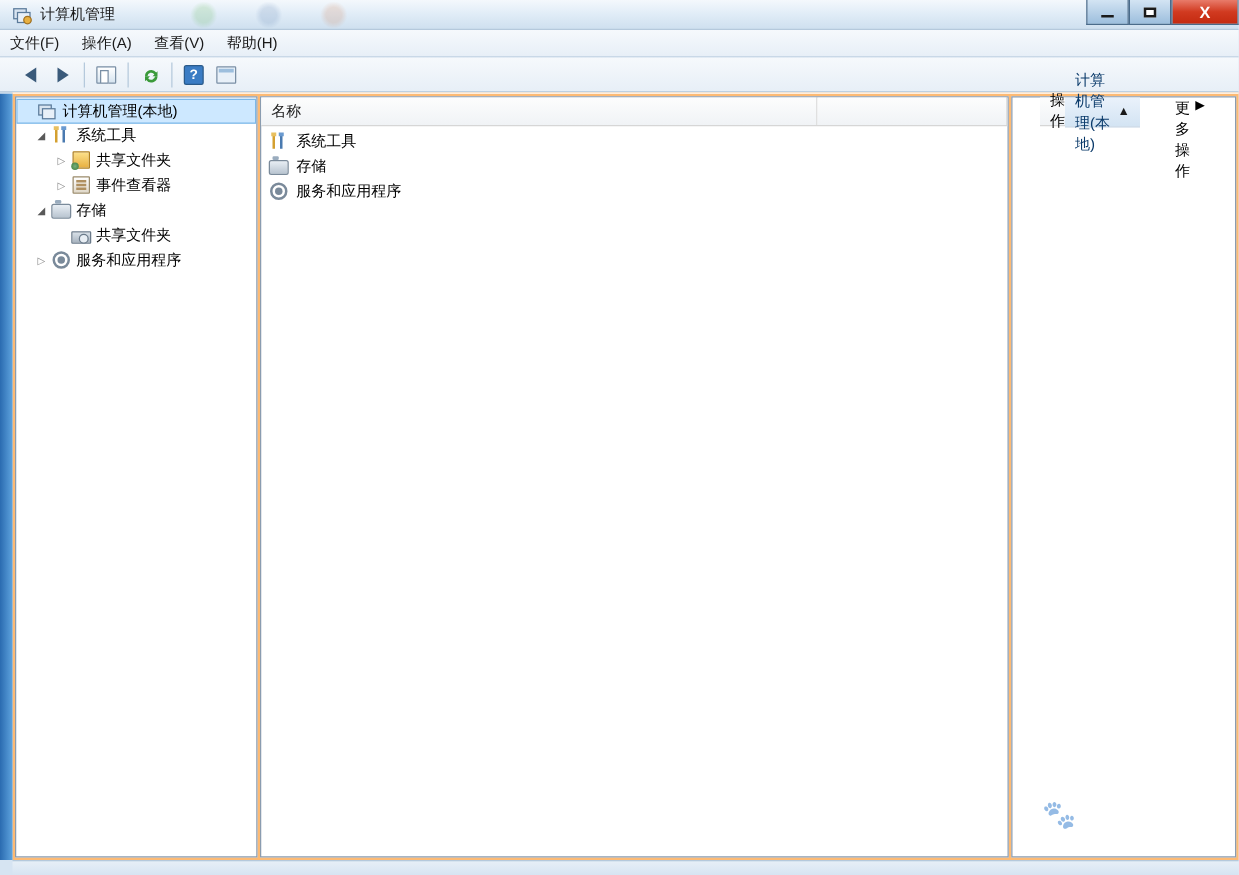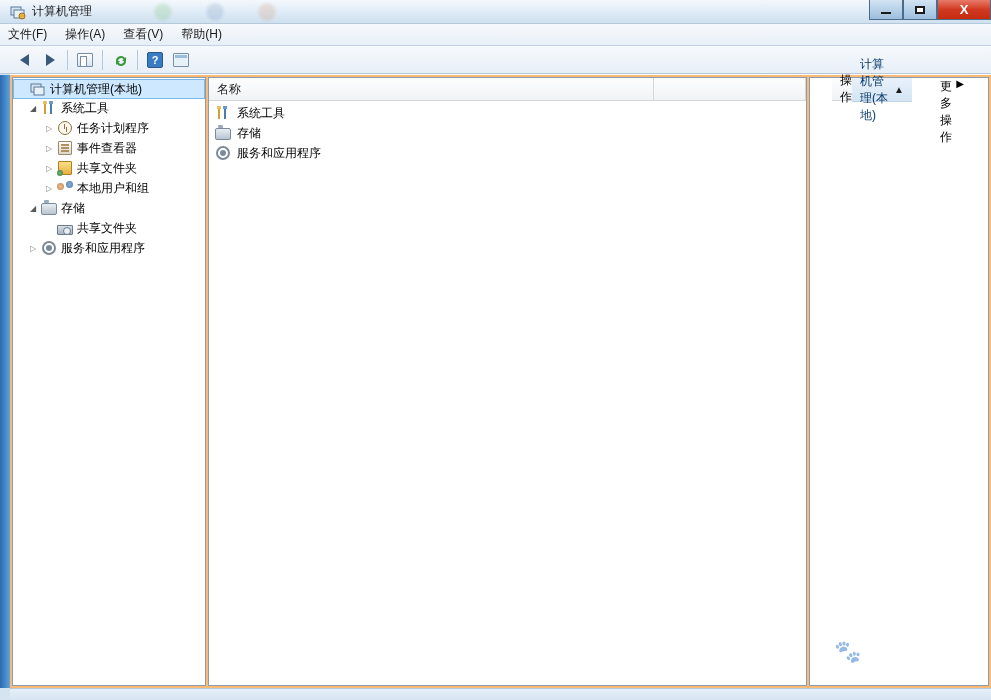--- a/index.html
+++ b/index.html
@@ -193,55 +193,39 @@
             <svg width="16" height="16">
               <rect x="3" y="2" width="2" height="12" fill="#d4a030"></rect>
               <rect x="9" y="2" width="2" height="12" fill="#4a7ab0"></rect>
               <rect x="2" y="1" width="4" height="3" fill="#e8c060"></rect>
               <rect x="8" y="1" width="4" height="3" fill="#6a9ad0"></rect>
             </svg>
           </span>
         <span class="tlabel">系统工具</span>
       </div>
 
+
       <div class="trow">
         <span class="tind" style="width:28px"></span>
           <span class="twist col"></span>
         <span class="ticon">
-            <span class="ic-clock"></span>
-          </span>
-        <span class="tlabel">任务计划程序</span>
+            <span class="ic-share"></span>
+          </span>
+        <span class="tlabel">共享文件夹</span>
       </div>
 
       <div class="trow">
         <span class="tind" style="width:28px"></span>
           <span class="twist col"></span>
         <span class="ticon">
             <span class="ic-event"></span>
           </span>
         <span class="tlabel">事件查看器</span>
       </div>
 
-      <div class="trow">
-        <span class="tind" style="width:28px"></span>
-          <span class="twist col"></span>
-        <span class="ticon">
-            <span class="ic-share"></span>
-          </span>
-        <span class="tlabel">共享文件夹</span>
-      </div>
-
-      <div class="trow">
-        <span class="tind" style="width:28px"></span>
-          <span class="twist col"></span>
-        <span class="ticon">
-            <span class="ic-users"></span>
-          </span>
-        <span class="tlabel">本地用户和组</span>
-      </div>
 
 
 
       <div class="trow">
         <span class="tind" style="width:12px"></span>
           <span class="twist exp"></span>
         <span class="ticon">
             <span class="ic-store"></span>
           </span>
         <span class="tlabel">存储</span>

